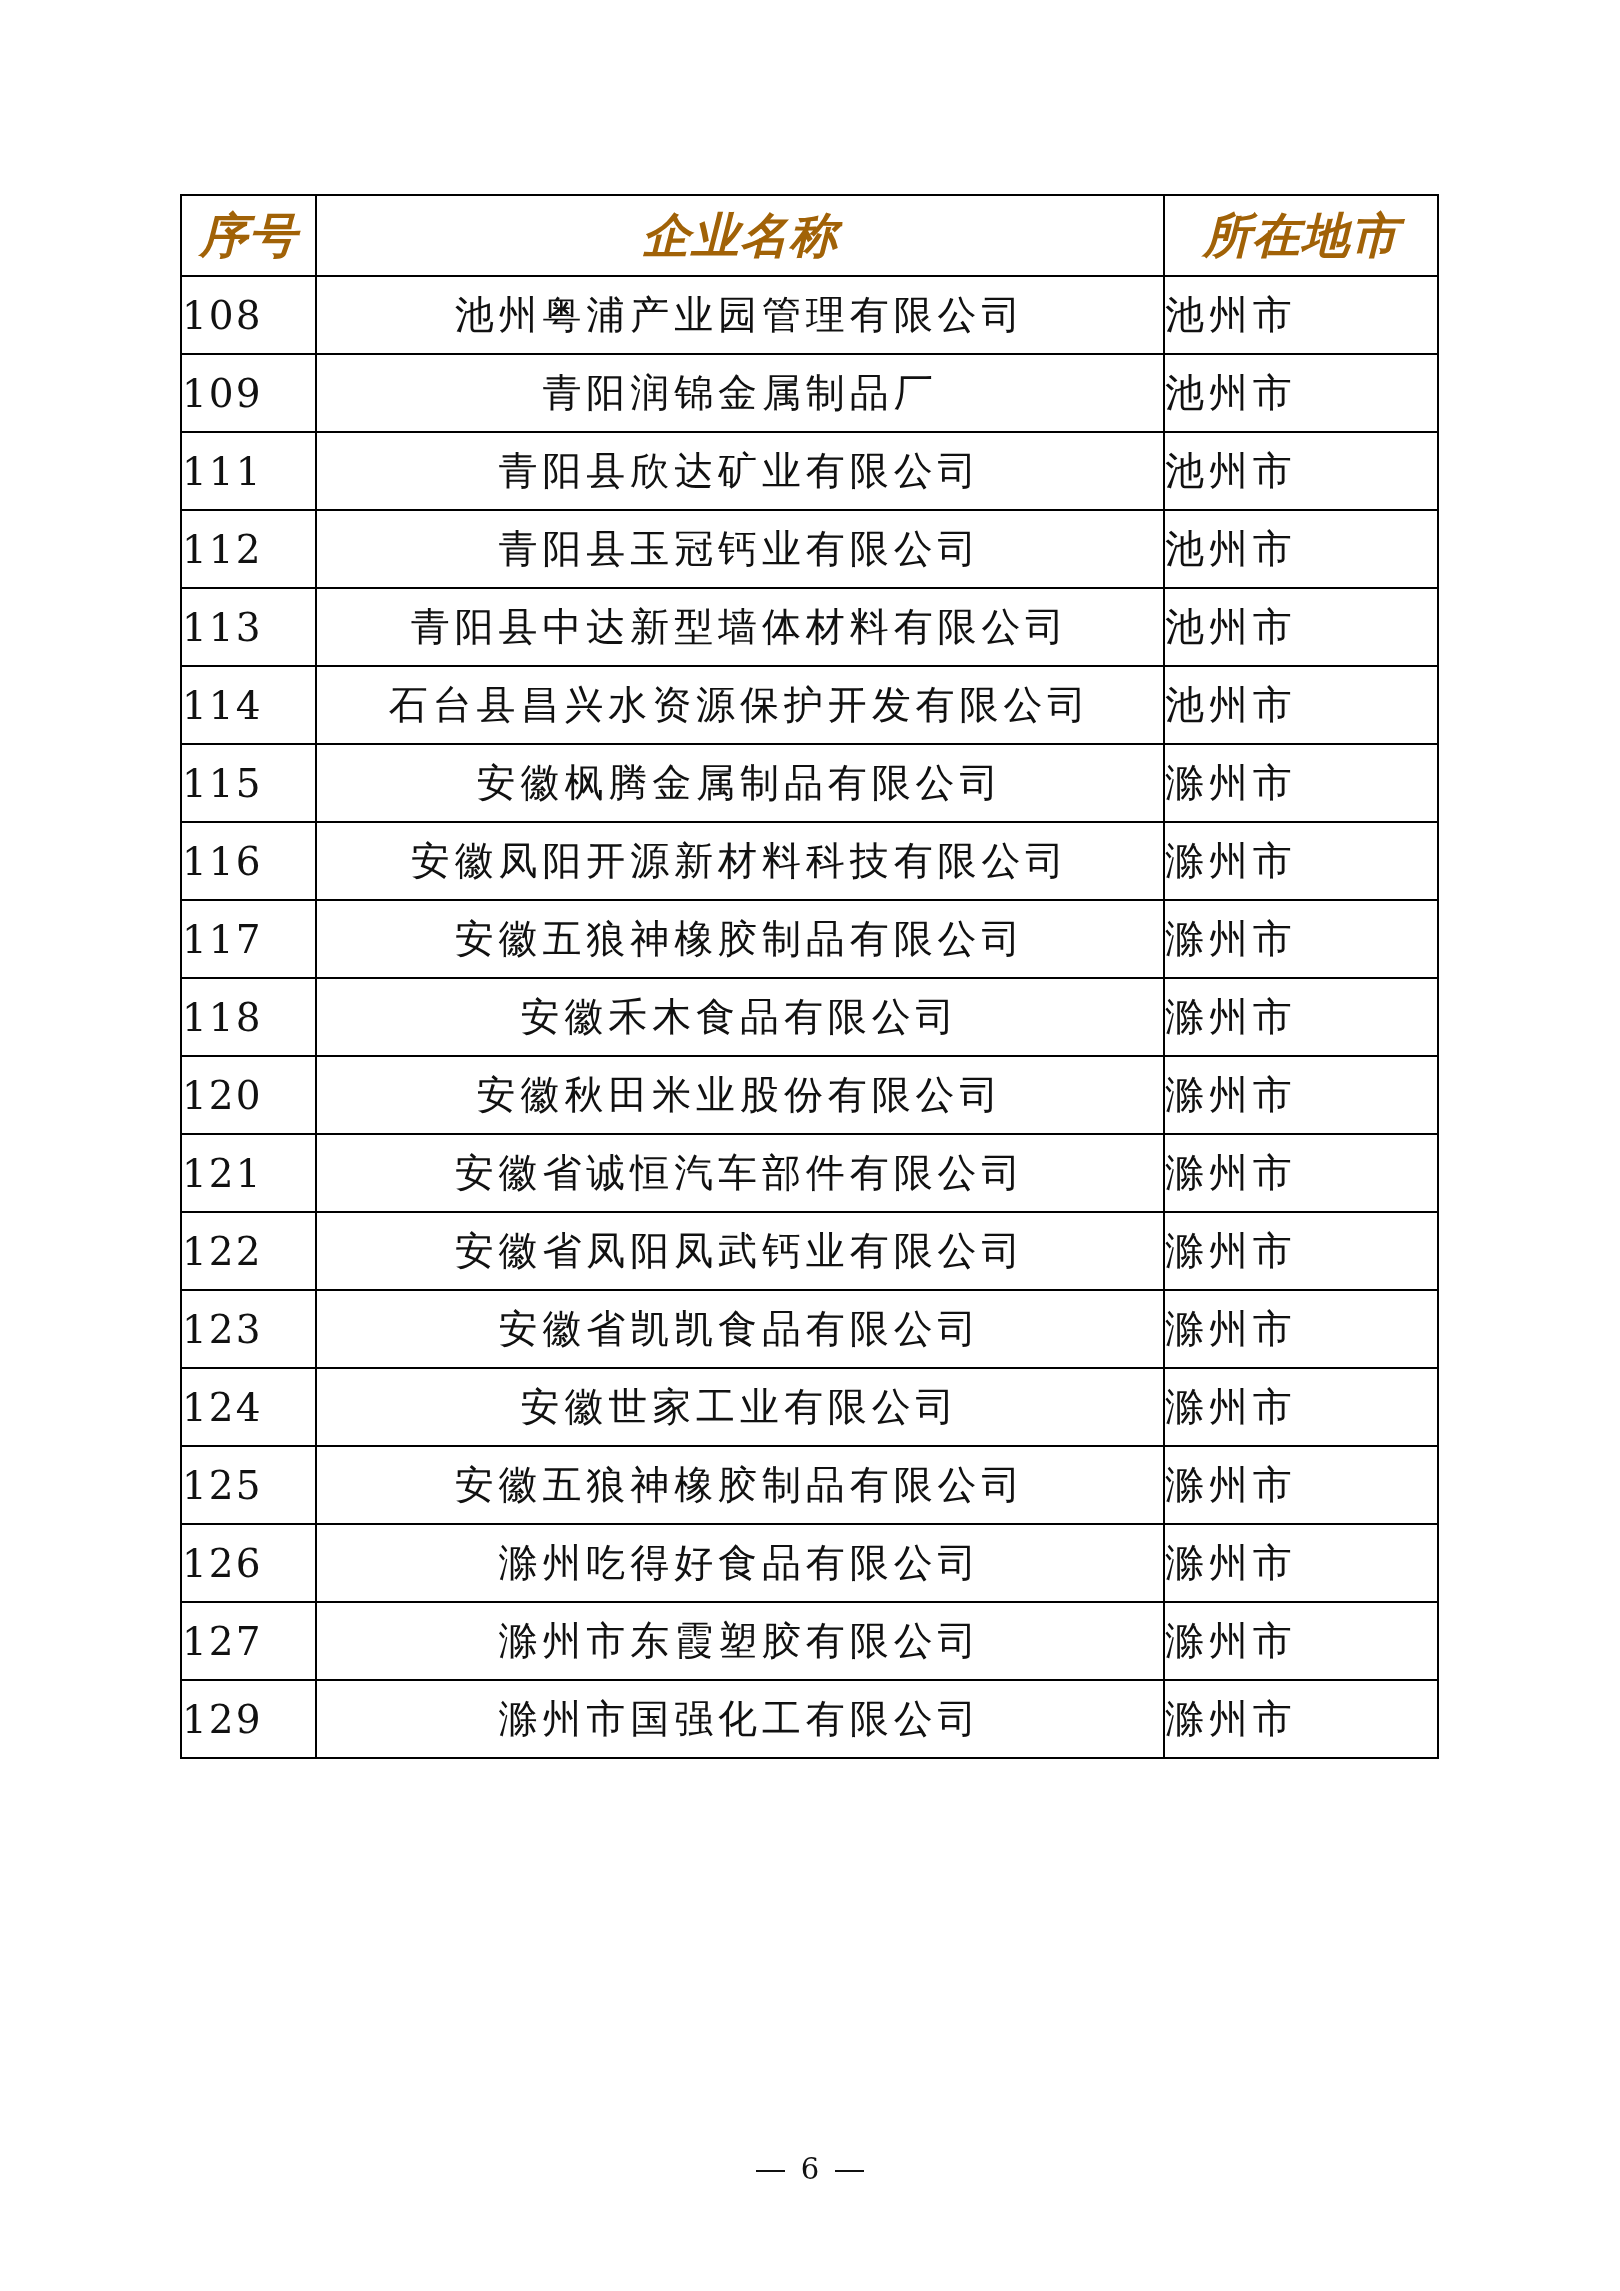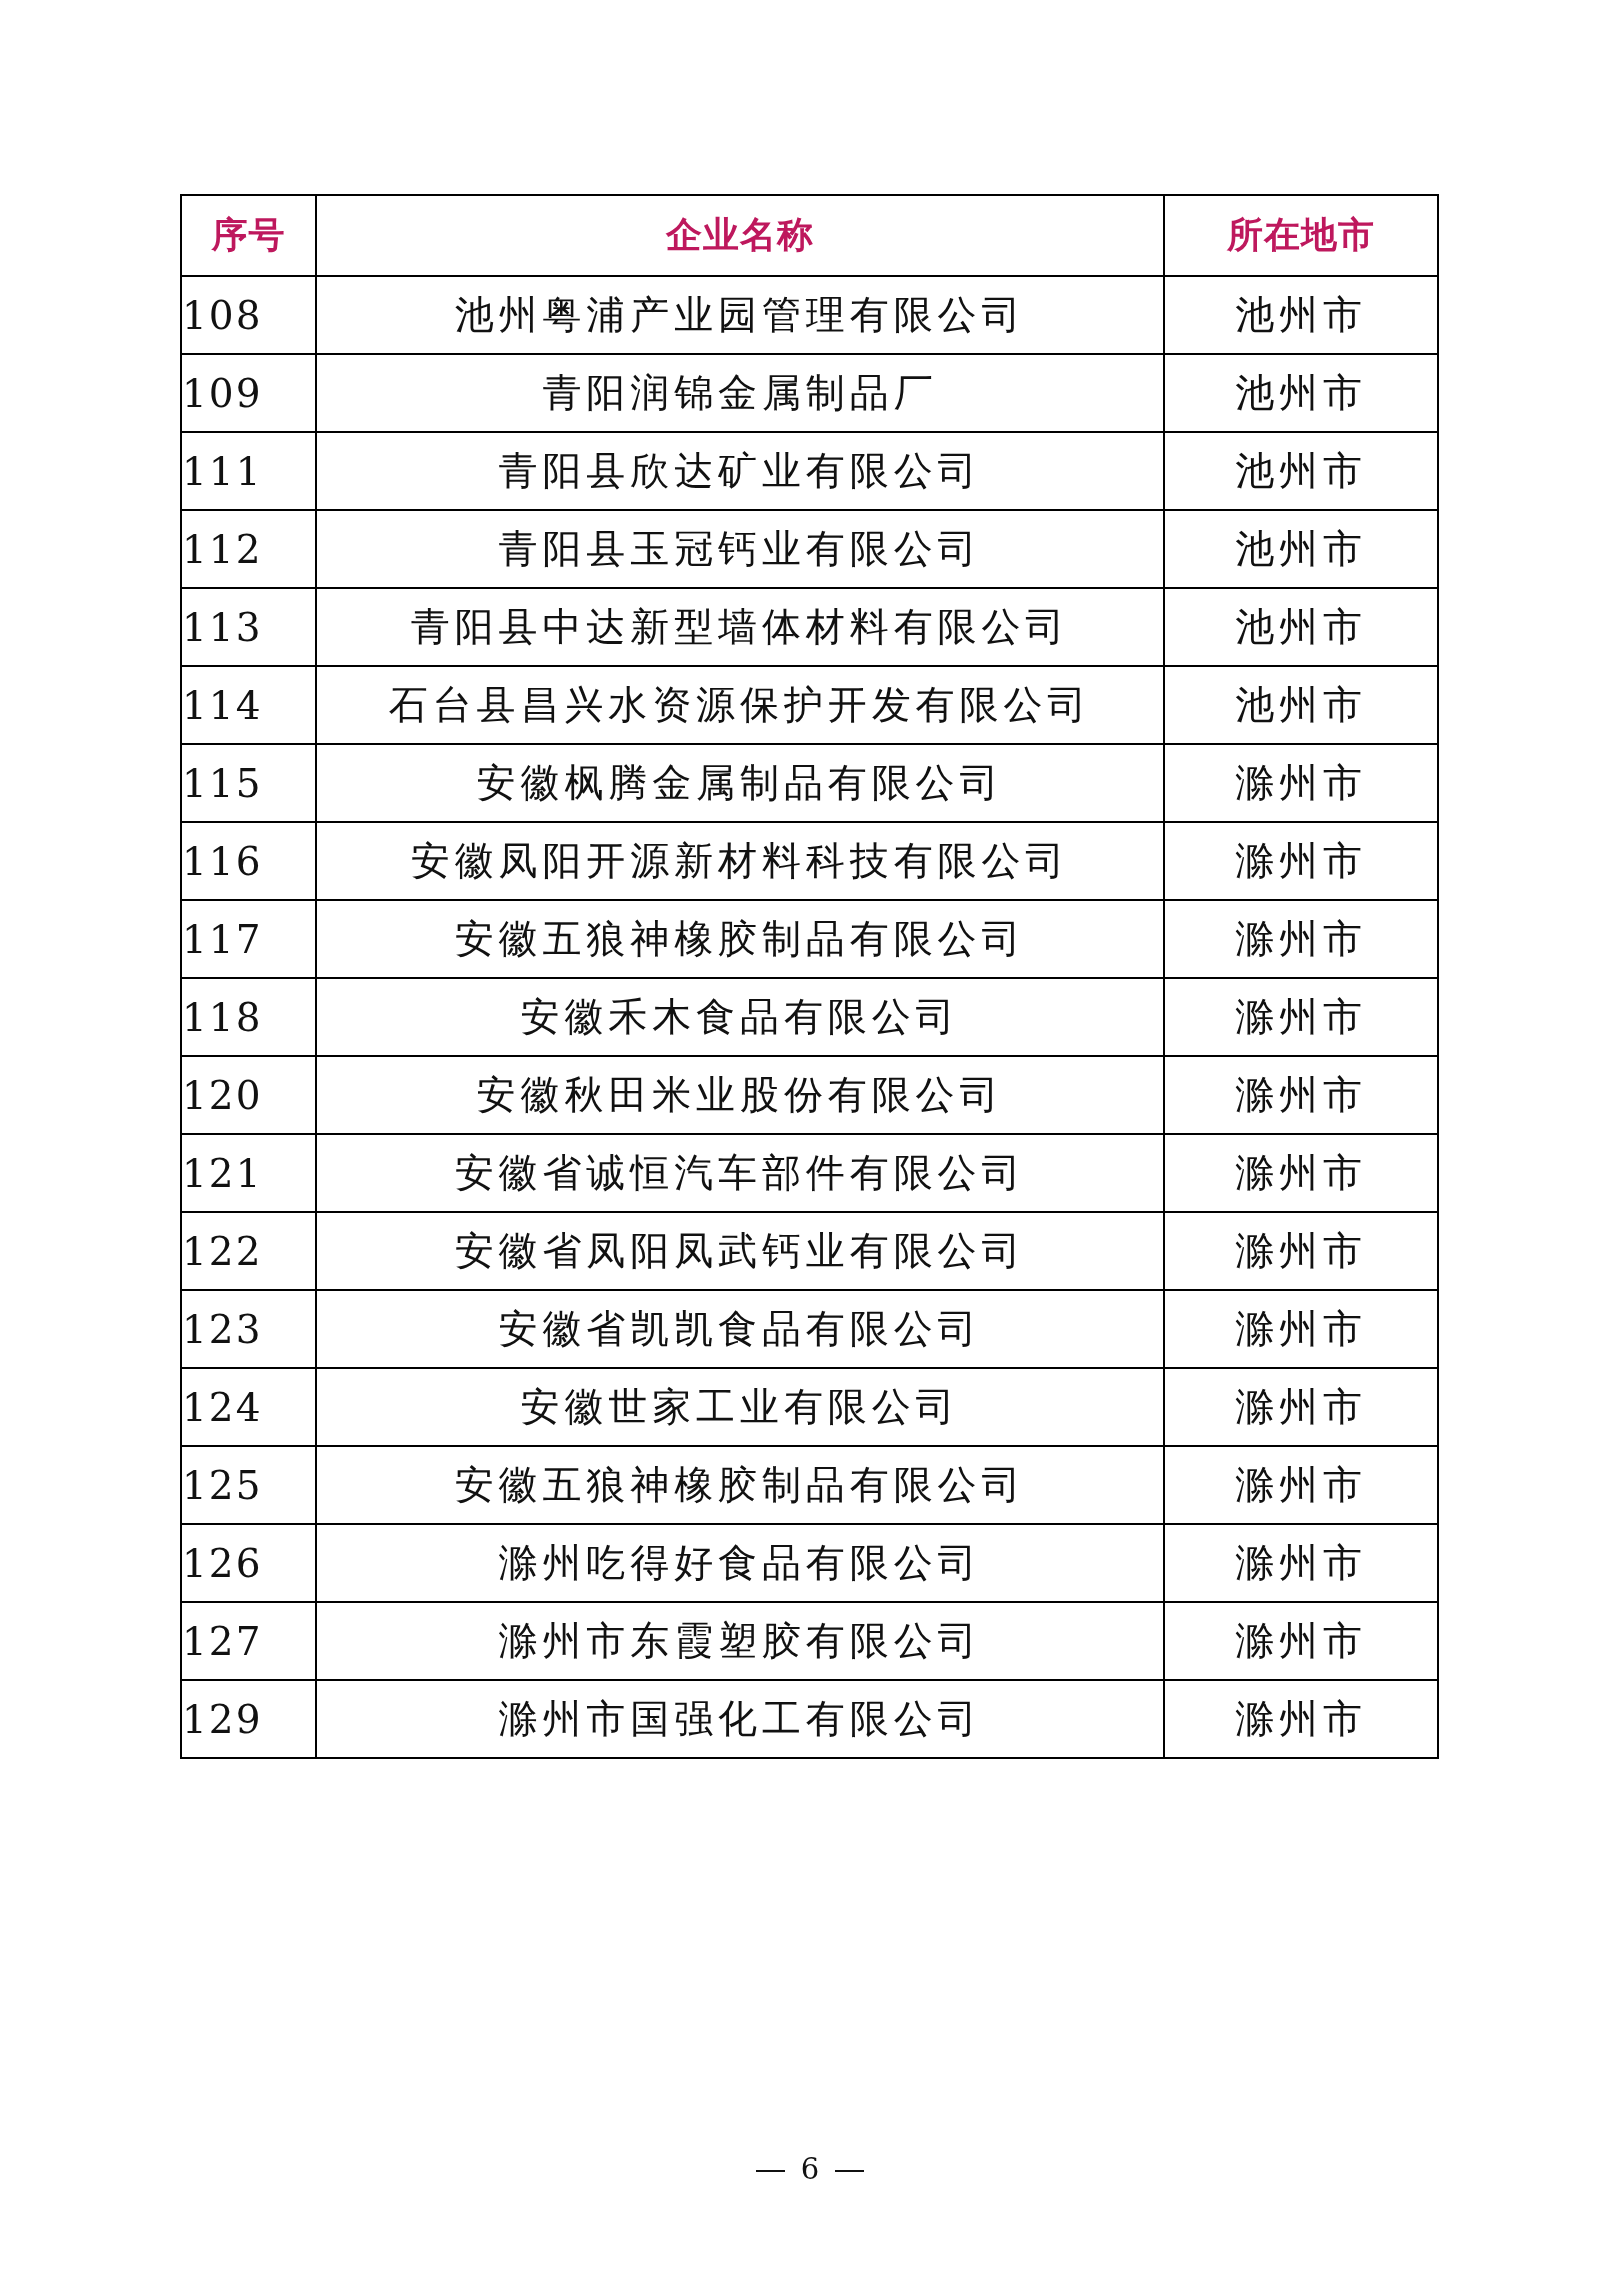--- a/index.html
+++ b/index.html
@@ -34,46 +34,47 @@
     table.list th, table.list td {
       border: 2.9px solid #000000;
       padding: 0;
       overflow: hidden;
       white-space: nowrap;
     }
     table.list th {
       height: 79px;
       font-family: "DejaVu Sans", "Liberation Sans", sans-serif;
       font-weight: bold;
-      font-size: 36px;
+      font-size: 48px;
       text-align: center;
       vertical-align: middle;
-      color: #be185d;
+      color: #a16207;
       letter-spacing: 1px;
+      font-style: italic;
     }
     table.list td {
       height: 76px;
       vertical-align: middle;
       font-family: "DejaVu Serif", "Liberation Serif", serif;
       font-size: 39px;
       color: #111111;
     }
     td.no {
       text-align: left;
       font-family: "DejaVu Sans", "Liberation Sans", sans-serif;
       font-size: 39px;
       letter-spacing: 2px;
     }
     td.name {
       text-align: center;
       padding-left: 7.8px;
       letter-spacing: 4.9px;
     }
     td.city {
-      text-align: center;
+      text-align: left;
       letter-spacing: 4.9px;
     }
     .footer {
       position: absolute;
       left: 0;
       width: 1620px;
       top: 2152px;
       text-align: center;
       font-family: "DejaVu Serif", "Liberation Serif", serif;
       font-size: 29px;

